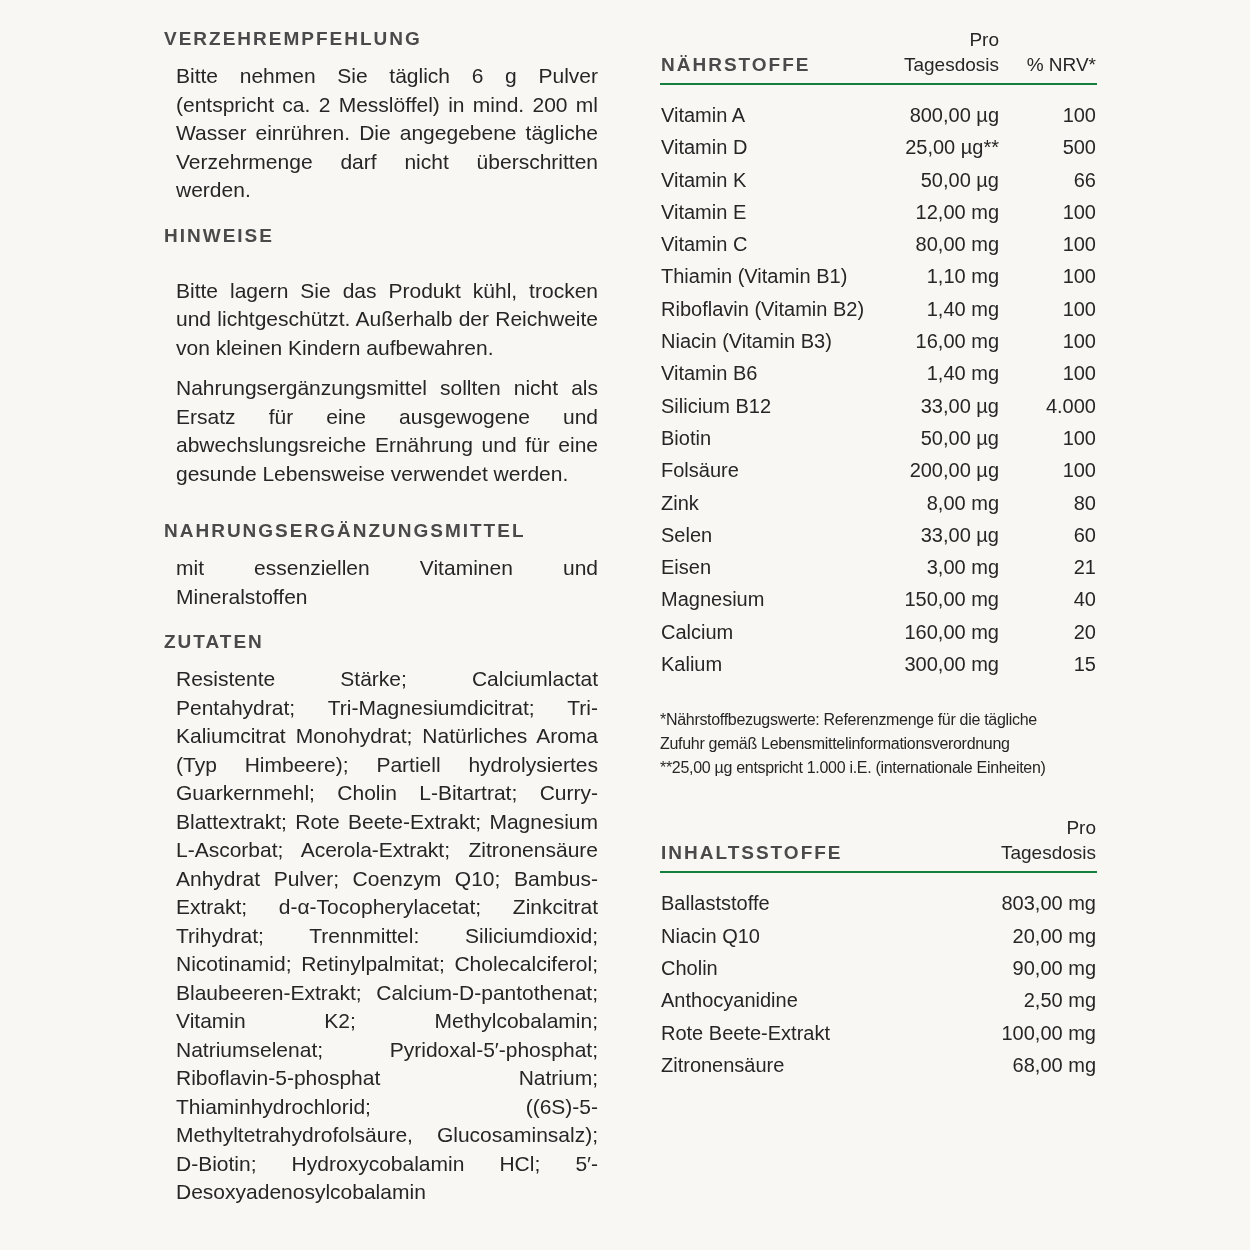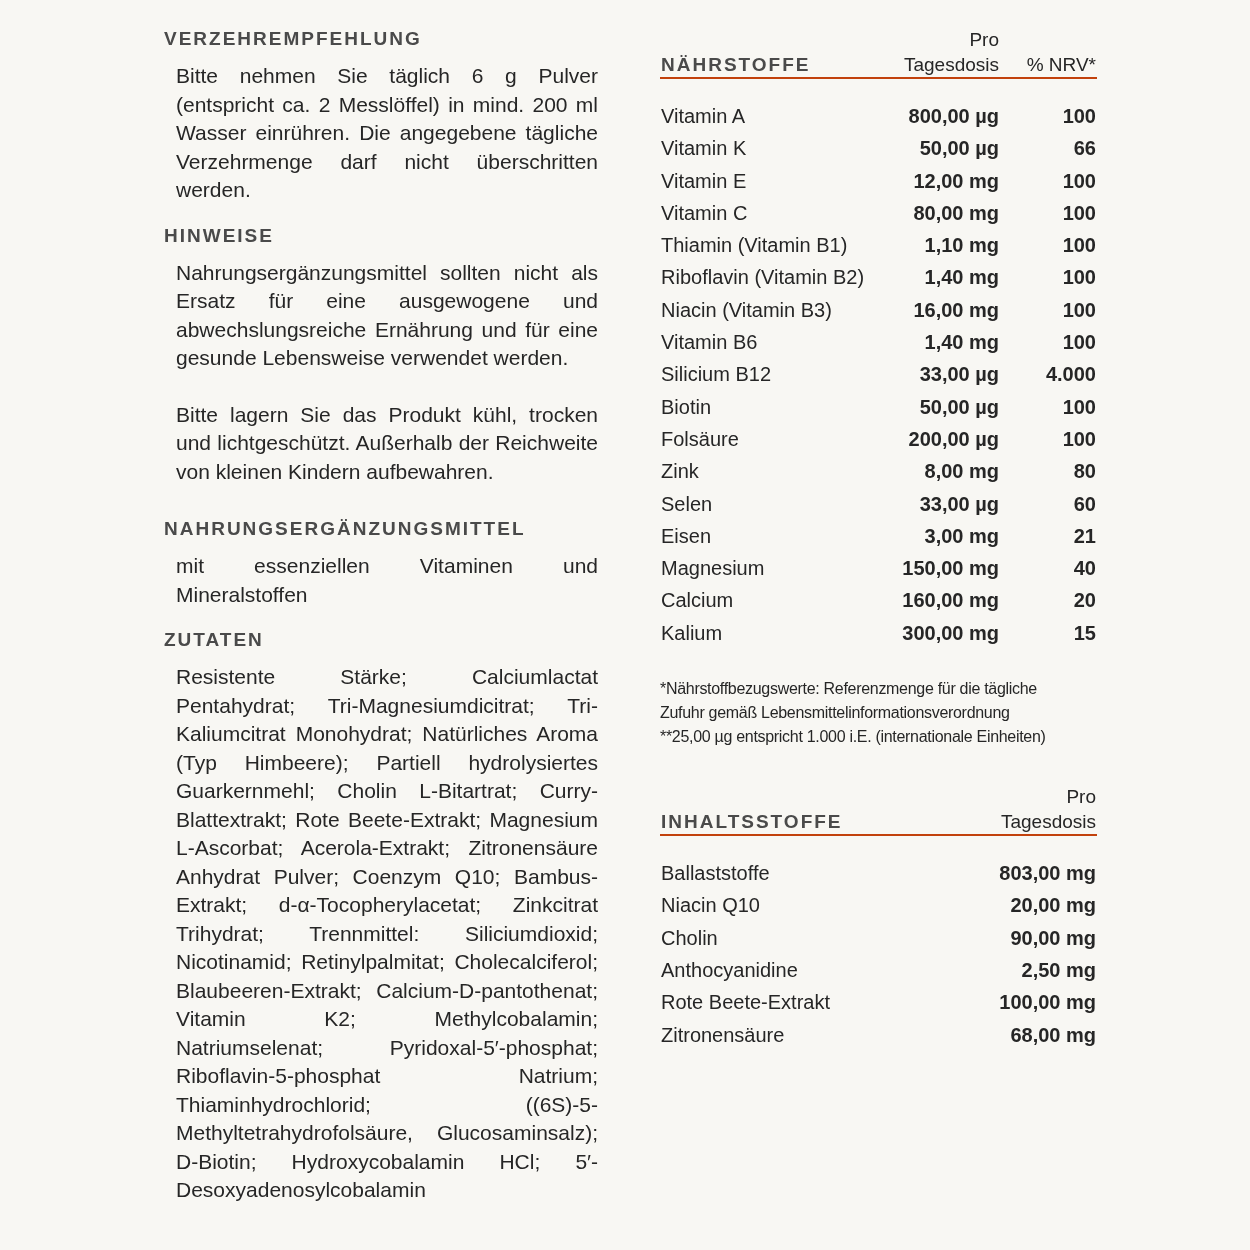--- a/index.html
+++ b/index.html
@@ -21,41 +21,41 @@
     font-size: 21px; line-height: 28.5px; margin: 12px;
     text-align: justify; color: #262626;
   }
   .mt-10 { margin-top: 10px; }
   .sec { margin-top: 18px; }
   .gap-para { margin-top: 28px; }
   .addr { font-size: 21px; line-height: 27px; margin-top: 40px; }
   .addr div { white-space: nowrap; }
 
   table { border-collapse: collapse; width: 100%; }
-  .thead td { vertical-align: bottom; padding-bottom: 0; border-bottom: 2px solid #c2410c; }
+  .thead td { vertical-align: bottom; padding-bottom: 6px; border-bottom: 2px solid #15803d; }
   .th-title { font-size: 19px; letter-spacing: 2px; font-weight: bold; color: #4a4a4a; line-height: 24px; }
   .th-col { font-size: 19px; text-align: right; line-height: 25px; color: #262626; }
   .tbody td { font-size: 20px; line-height: 30.3px; white-space: nowrap; color: #262626; }
-  .tbody tr:first-child td { padding-top: 22px; }
-  .num { text-align: right; font-weight: bold; }
+  .tbody tr:first-child td { padding-top: 15px; }
+  .num { text-align: right; }
   .c-name { width: 230px; }
   .c-nrv { width: 95px; }
   .footnote { font-size: 16px; line-height: 24px; margin-top: 28px; color: #262626; white-space: nowrap; letter-spacing: -0.3px; }
   .table2 { margin-top: 34px; }
 </style>
 </head>
 <body>
 
 <div class="col-left">
   <h2 class="heading">VERZEHREMPFEHLUNG</h2>
   <p class="para mt-10">Bitte nehmen Sie täglich 6 g Pulver (entspricht ca. 2 Messlöffel) in mind. 200 ml Wasser einrühren. Die angegebene tägliche Verzehrmenge darf nicht überschritten werden.</p>
 
   <h2 class="heading sec">HINWEISE</h2>
+  <p class="para gap-para">Bitte lagern Sie das Produkt kühl, trocken und lichtgeschützt. Außerhalb der Reichweite von kleinen Kindern aufbewahren.</p>
   <p class="para mt-10">Nahrungsergänzungsmittel sollten nicht als Ersatz für eine ausgewogene und abwechslungsreiche Ernährung und für eine gesunde Lebensweise verwendet werden.</p>
-  <p class="para gap-para">Bitte lagern Sie das Produkt kühl, trocken und lichtgeschützt. Außerhalb der Reichweite von kleinen Kindern aufbewahren.</p>
 
   <h2 class="heading" style="margin-top:30px">NAHRUNGSERGÄNZUNGSMITTEL</h2>
   <p class="para mt-10">mit essenziellen Vitaminen und Mineralstoffen</p>
 
   <h2 class="heading sec">ZUTATEN</h2>
   <p class="para mt-10">Resistente Stärke; Calciumlactat Pentahydrat; Tri-Magnesiumdicitrat; Tri-Kaliumcitrat Monohydrat; Natürliches Aroma (Typ Himbeere); Partiell hydrolysiertes Guarkernmehl; Cholin L-Bitartrat; Curry-Blattextrakt; Rote Beete-Extrakt; Magnesium L-Ascorbat; Acerola-Extrakt; Zitronensäure Anhydrat Pulver; Coenzym Q10; Bambus-Extrakt; d-α-Tocopherylacetat; Zinkcitrat Trihydrat; Trennmittel: Siliciumdioxid; Nicotinamid; Retinylpalmitat; Cholecalciferol; Blaubeeren-Extrakt; Calcium-D-pantothenat; Vitamin K2; Methylcobalamin; Natriumselenat; Pyridoxal-5′-phosphat; Riboflavin-5-phosphat Natrium; Thiaminhydrochlorid; ((6S)-5-Methyltetrahydrofolsäure, Glucosaminsalz); D-Biotin; Hydroxycobalamin HCl; 5′-Desoxyadenosylcobalamin</p>
 
   <div class="addr">
     <div>Liebscher &amp; Bracht Schmerzfrei GmbH</div>
     <div>Kaiser-Friedrich-Promenade 111</div>
@@ -75,20 +75,25 @@
       <td class="th-col c-nrv">% NRV*</td>
     </tr>
     </tbody>
       <tbody class="tbody" id="nutrients-body">
         <tr>
           <td class="c-name">Vitamin A</td>
           <td class="num">800,00 µg</td>
           <td class="num c-nrv">100</td>
         </tr>
         <tr>
+          <td class="c-name">Vitamin D</td>
+          <td class="num">25,00 µg**</td>
+          <td class="num c-nrv">500</td>
+        </tr>
+        <tr>
           <td class="c-name">Vitamin K</td>
           <td class="num">50,00 µg</td>
           <td class="num c-nrv">66</td>
         </tr>
         <tr>
           <td class="c-name">Vitamin E</td>
           <td class="num">12,00 mg</td>
           <td class="num c-nrv">100</td>
         </tr>
         <tr>

